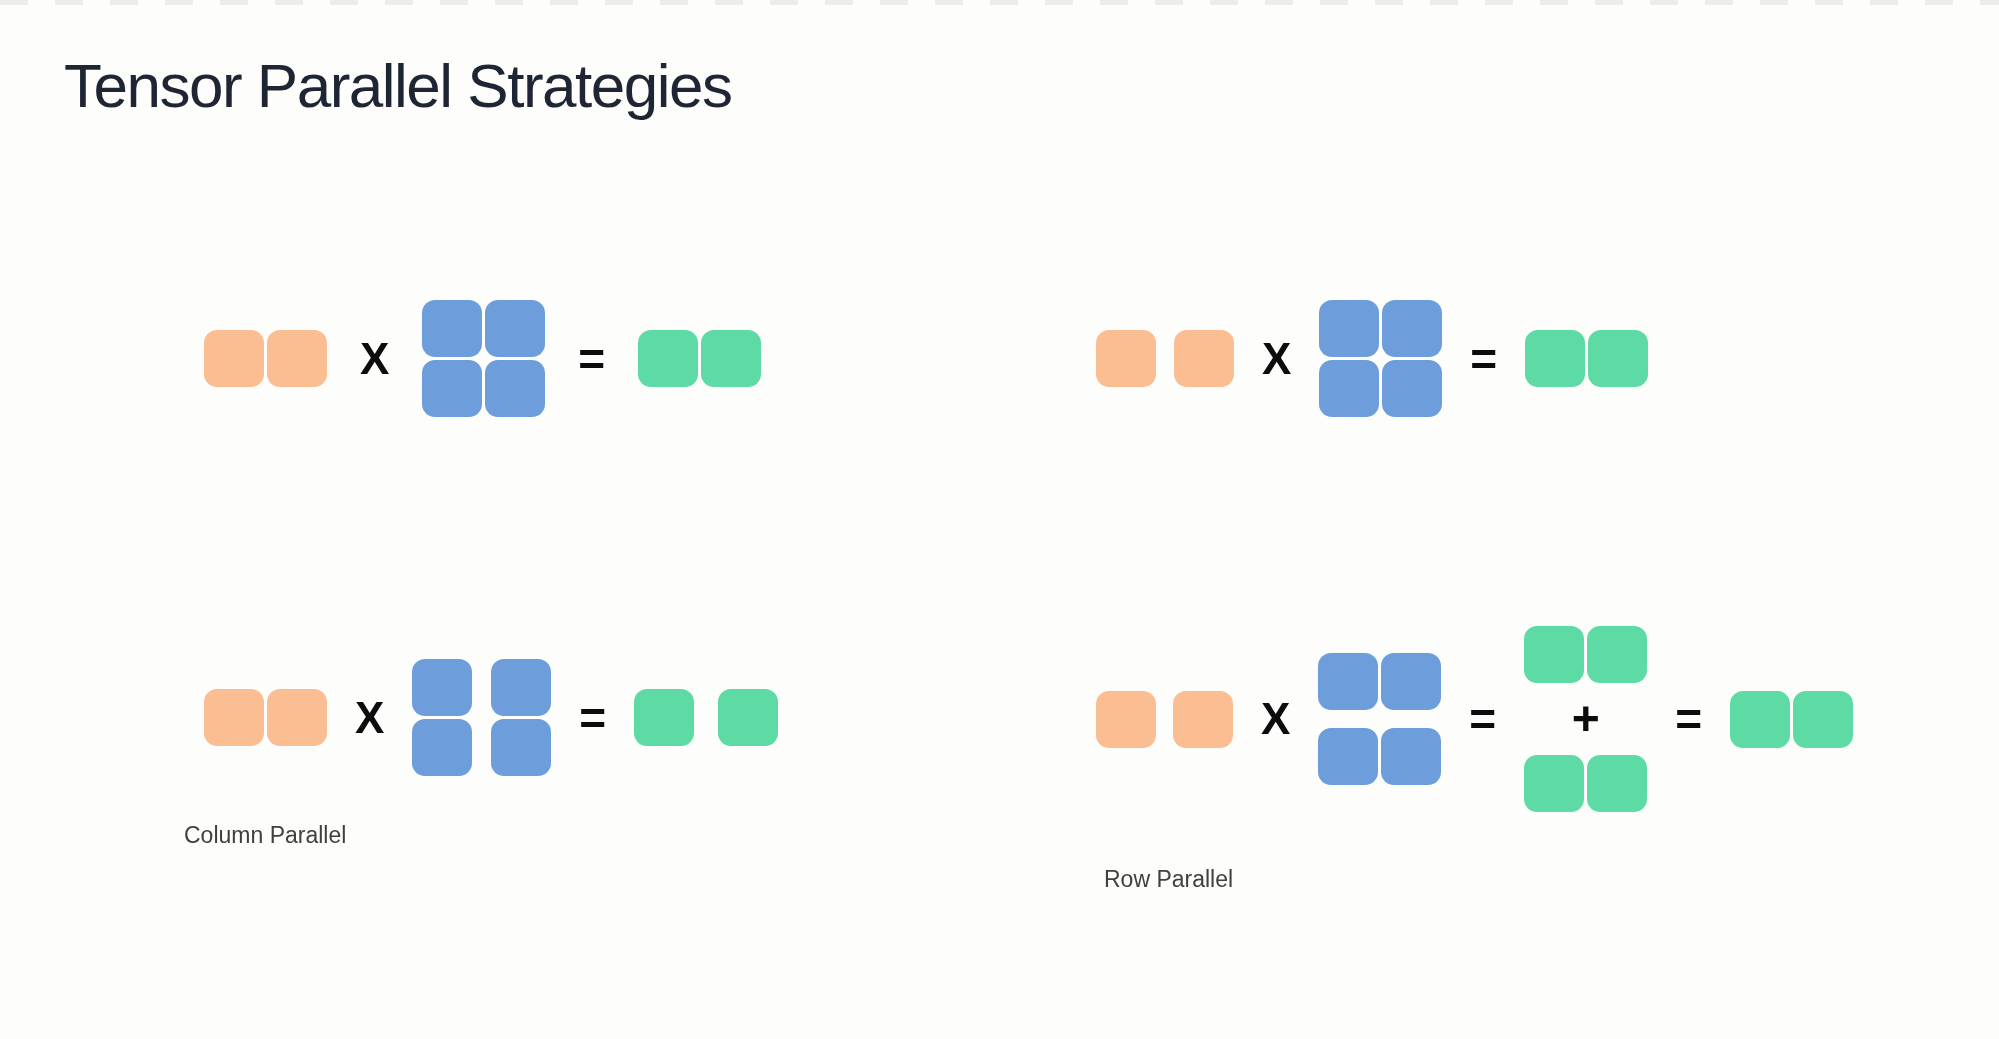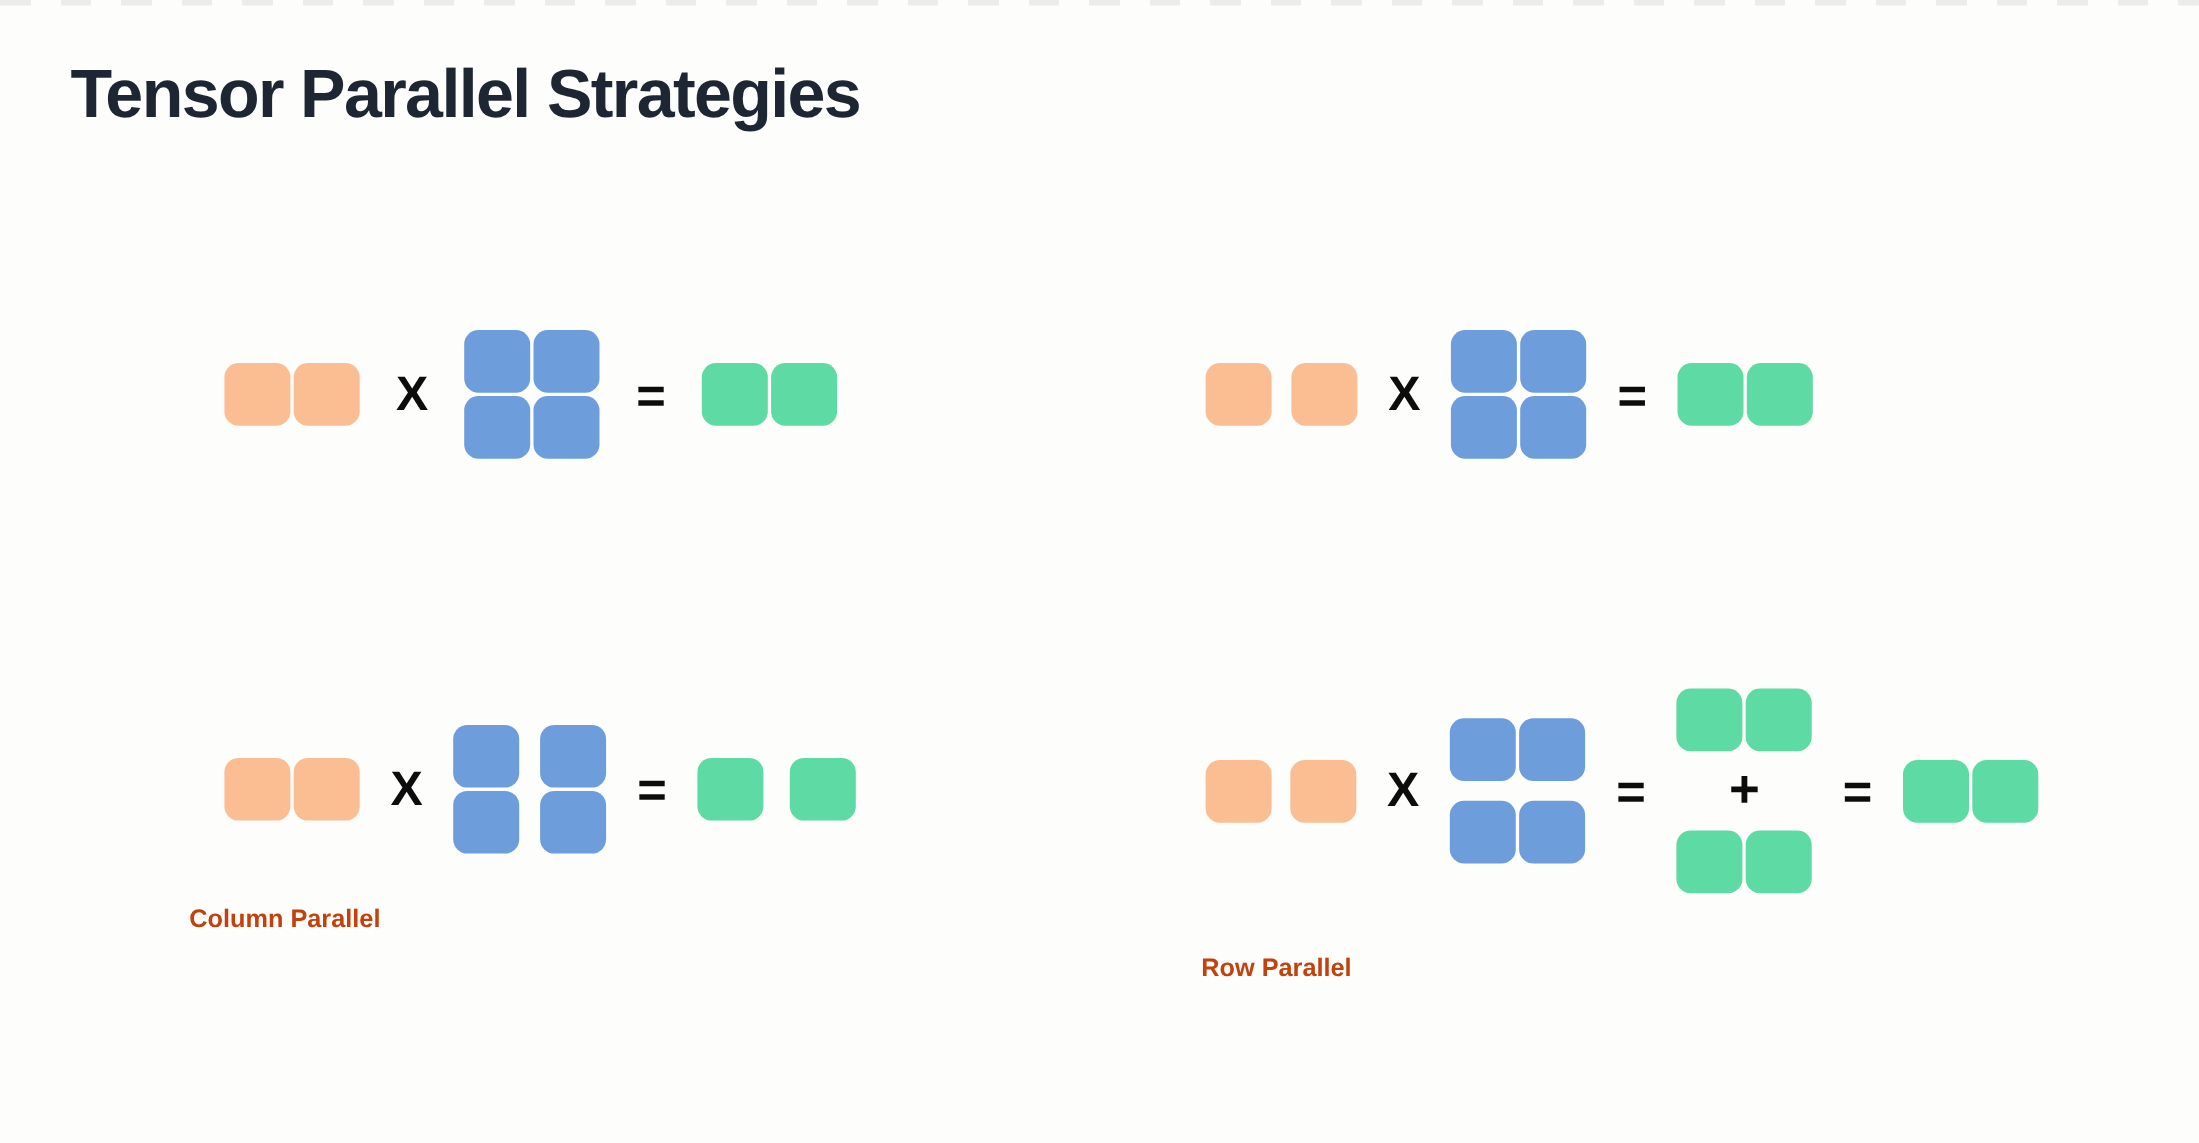--- a/index.html
+++ b/index.html
@@ -19,21 +19,21 @@
     position:relative;
     overflow:hidden;
   }
   .canvas{position:absolute;inset:0;}
   .top-dashes{
     position:absolute;top:0;left:0;width:100%;height:5px;
     background:repeating-linear-gradient(90deg,var(--dash) 0 28px,transparent 28px 55px);
   }
   .slide-title{
     position:absolute;left:64px;top:50px;
-    font-size:62px;font-weight:bold;letter-spacing:-1.5px;
+    font-size:62px;font-weight:normal;letter-spacing:-1.5px;
     color:var(--title);white-space:nowrap;
   }
   .eq-row{
     position:absolute;display:flex;align-items:center;
   }
   .eq-tl{left:204px;top:300px;height:117px;gap:33px;}
   .eq-tr{left:1096px;top:300px;height:117px;gap:28px;}
   .eq-bl{left:204px;top:659px;height:117px;gap:28px;}
   .eq-br{left:1096px;top:622px;height:194px;gap:28px;}
   .block{
@@ -59,21 +59,21 @@
     display:inline-block;
   }
   .op-x{font-size:44px;}
   .op-eq{font-size:46px;}
   .op-plus{font-size:48px;}
   .sum-stack{
     display:flex;flex-direction:column;align-items:center;gap:12px;
   }
   .diagram-label{
     position:absolute;
-    font-size:23px;font-weight:bold;color:#c2410c;white-space:nowrap;
+    font-size:23px;font-weight:normal;color:#404040;white-space:nowrap;margin-left:12px;
   }
   .label-column{left:172px;top:822px;}
   .label-row{left:1092px;top:866px;}
 </style>
 </head>
 <body>
 
 <div class="canvas">
 
   <div class="top-dashes"></div>

